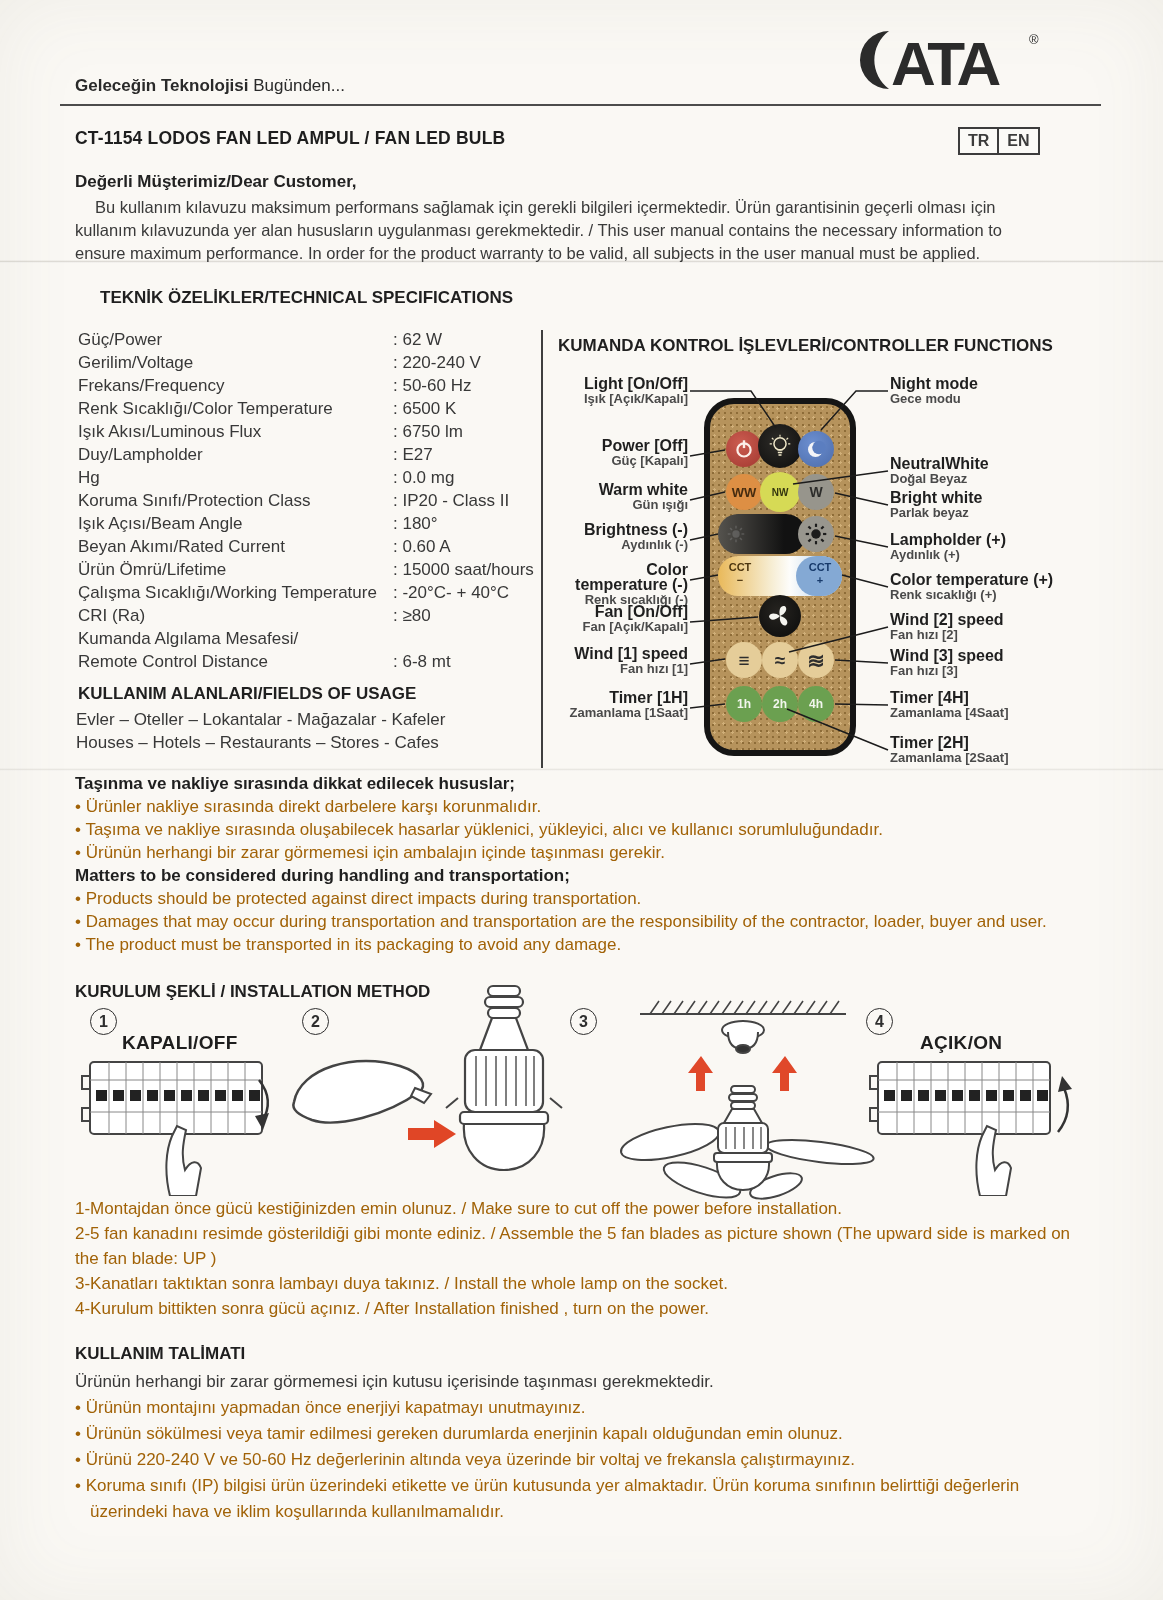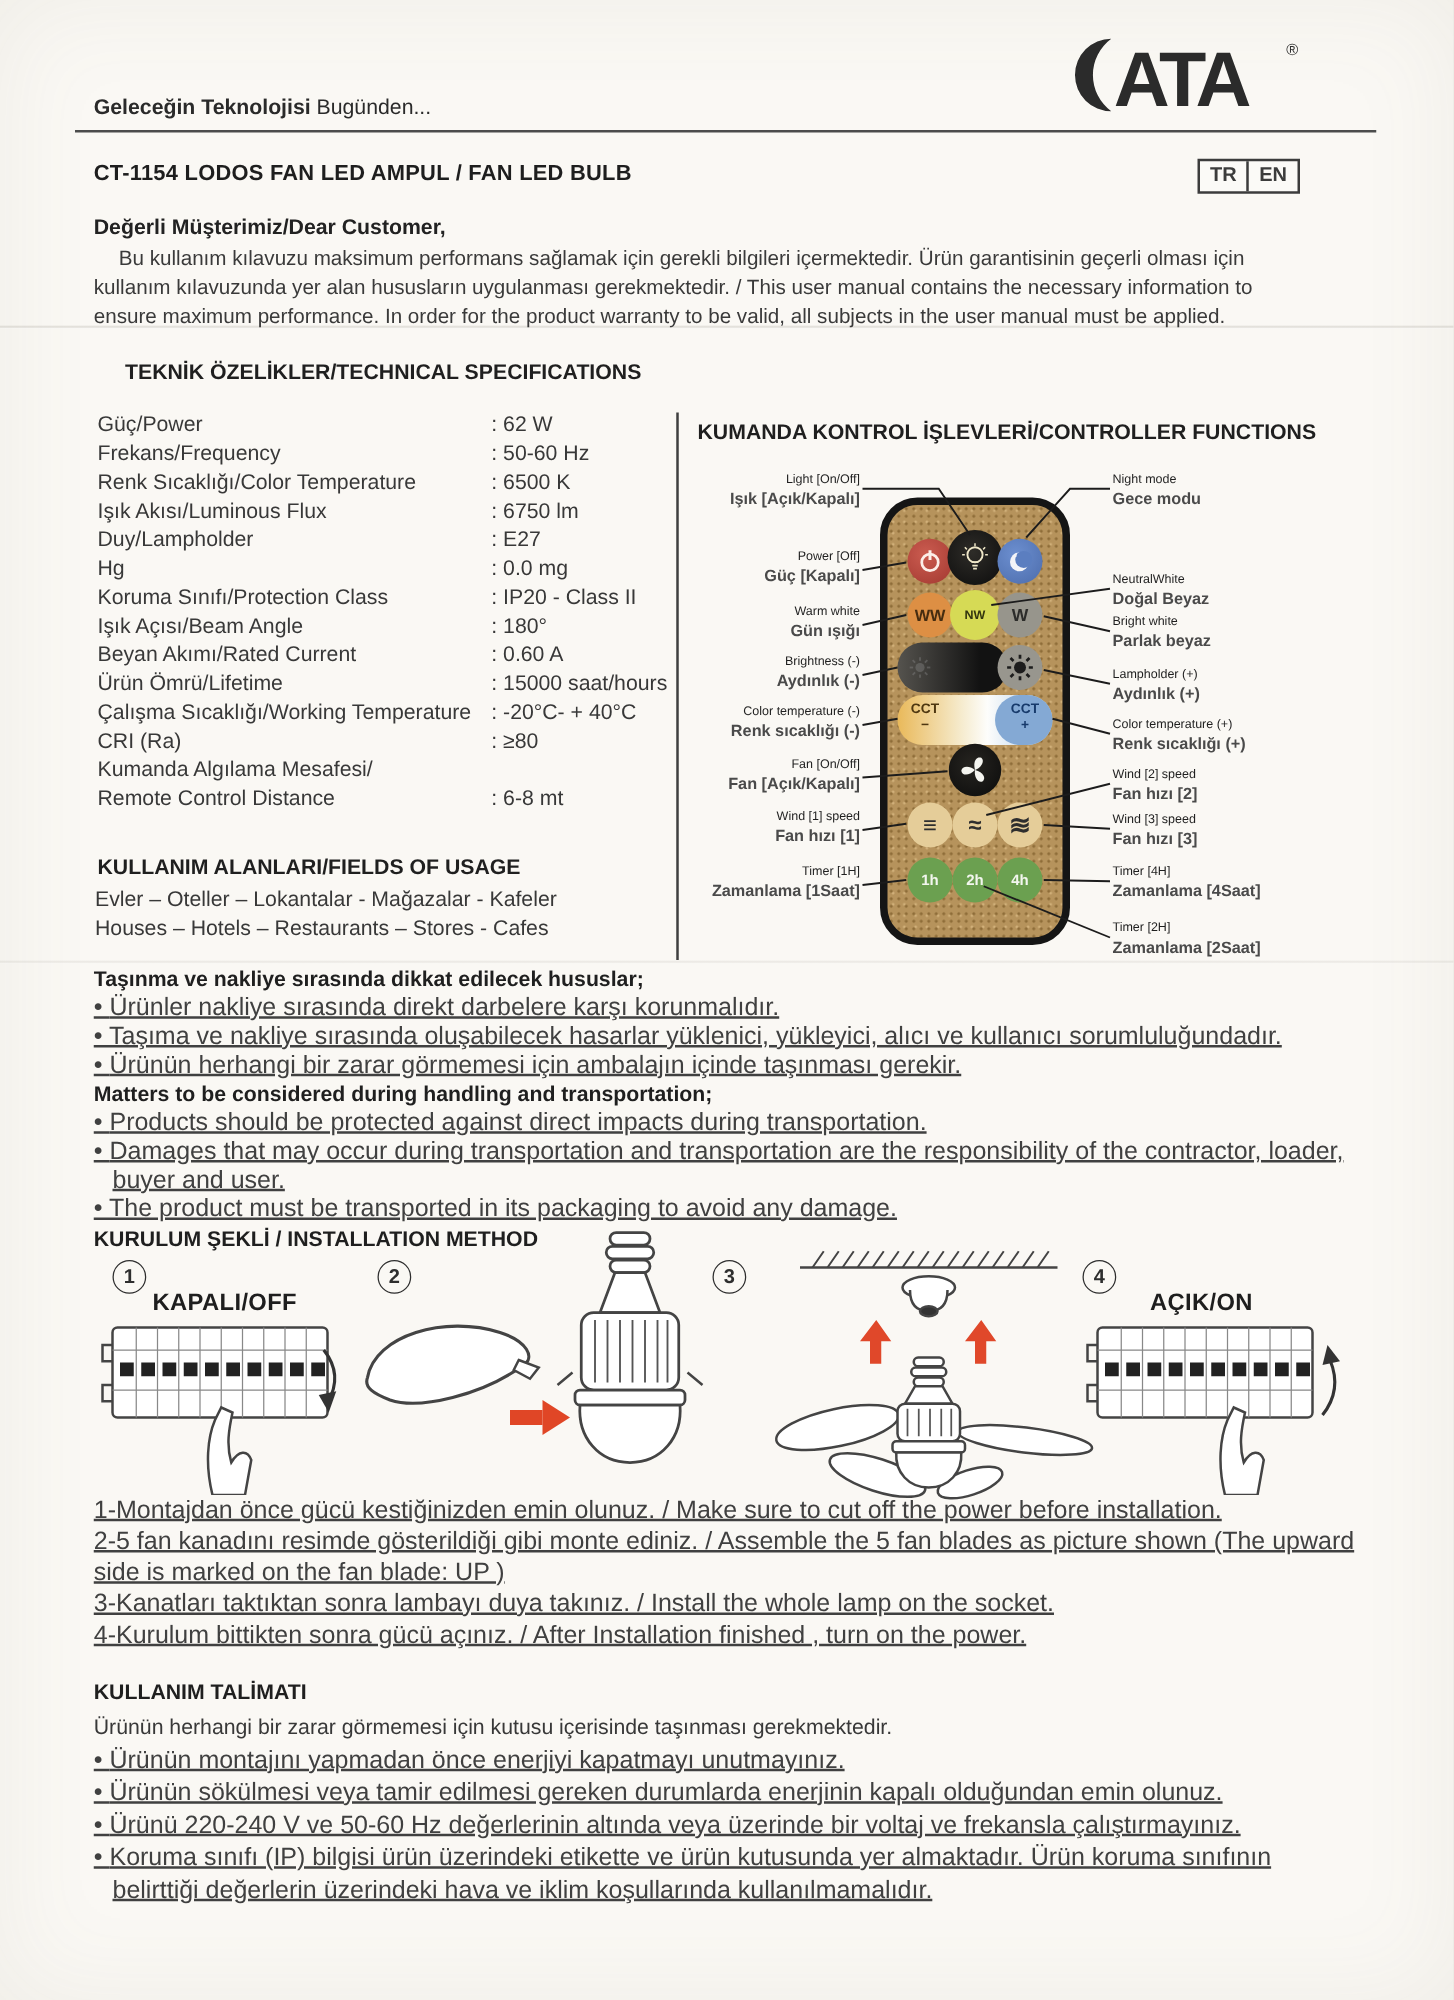--- a/index.html
+++ b/index.html
@@ -27,21 +27,21 @@
   
   .sec-head{font-size:17px;font-weight:bold;color:#1f1f1f;}
   .spec-row{display:flex;font-size:17px;line-height:23px;white-space:nowrap;}
   .spec-label{width:315px;flex:none;}
   .spec-value{flex:1;}
   .vdivider{width:2px;background:#3f3f3f;}
   
   .ctrl-label{position:absolute;}
   .ctrl-label.left{right:422px;width:132px;text-align:right;}
   .ctrl-label.right{left:332px;width:220px;text-align:left;}
-  .lbl-en{font-weight:normal;font-size:10px;line-height:15px;color:#1f1f1f;}
+  .lbl-en{font-weight:bold;font-size:16px;line-height:15px;color:#1f1f1f;}
   .lbl-tr{font-size:13px;line-height:15px;color:#4a4a4a;font-weight:bold;}
   
   .remote{
     position:absolute;left:146px;top:30px;width:152px;height:358px;
     border:6px solid #151515;border-radius:30px;
     background:
       radial-gradient(circle,rgba(110,78,28,.55) 1px,transparent 1.4px),
       radial-gradient(circle,rgba(235,205,150,.5) 1px,transparent 1.3px),
       #b6935c;
     background-size:6px 6px,9px 9px,auto;
@@ -49,21 +49,21 @@
   }
   .rbtn{position:absolute;transform:translate(-50%,-50%);border-radius:50%;
     display:flex;align-items:center;justify-content:center;}
   .rbtn.txt{font-weight:bold;}
   .pill{position:absolute;border-radius:20px;}
   .cct-txt{position:absolute;top:5px;width:44px;text-align:center;font-size:11px;font-weight:bold;line-height:13px;}
   .timer{background:#6ba050;color:#f2f6ee;font-size:12px;font-weight:bold;width:36px;height:36px;}
   .wind{background:#e5cd99;color:#2e2e2e;width:36px;height:36px;font-size:19px;font-weight:bold;line-height:1;}
   
   .para-b{font-size:17px;font-weight:bold;line-height:23px;color:#1f1f1f;}
-  .bullets p, .steps p{margin:0;font-size:20px;line-height:23px;color:#404040;text-decoration:underline;}
+  .bullets p, .steps p{margin:0;font-size:17px;line-height:23px;color:#a16207;}
   .bullets p{padding-left:15px;text-indent:-15px;}
   .bullets p::before{content:"• ";}
   .steps p{line-height:25px;}
   .instr p{line-height:26px;}
   .circ-num{width:27px;height:27px;border:1.8px solid #2e2e2e;border-radius:50%;
     display:flex;align-items:center;justify-content:center;font-size:16px;font-weight:bold;color:#2e2e2e;background:transparent;}
   .illu-cap{font-size:19px;font-weight:bold;color:#1e1e1e;letter-spacing:.3px;}
 </style>
 </head>
 <body>
@@ -93,20 +93,24 @@
   <div class="abs cust-body" style="left:75px;top:196px;width:958px">Bu kullanım kılavuzu maksimum performans sağlamak için gerekli bilgileri içermektedir. Ürün garantisinin geçerli olması için kullanım kılavuzunda yer alan hususların uygulanması gerekmektedir. / This user manual contains the necessary information to ensure maximum performance. In order for the product warranty to be valid, all subjects in the user manual must be applied.</div>
 
   <div class="abs sec-head" style="left:100px;top:288px">TEKNİK ÖZELİKLER/TECHNICAL SPECIFICATIONS</div>
   <div class="abs" style="left:78px;top:328px;width:462px">
 
       <div class="spec-row">
         <span class="spec-label">Güç/Power</span>
         <span class="spec-value">: 62 W</span>
       </div>
 
+      <div class="spec-row">
+        <span class="spec-label">Gerilim/Voltage</span>
+        <span class="spec-value">: 220-240 V</span>
+      </div>
 
       <div class="spec-row">
         <span class="spec-label">Frekans/Frequency</span>
         <span class="spec-value">: 50-60 Hz</span>
       </div>
 
       <div class="spec-row">
         <span class="spec-label">Renk Sıcaklığı/Color Temperature</span>
         <span class="spec-value">: 6500 K</span>
       </div>

